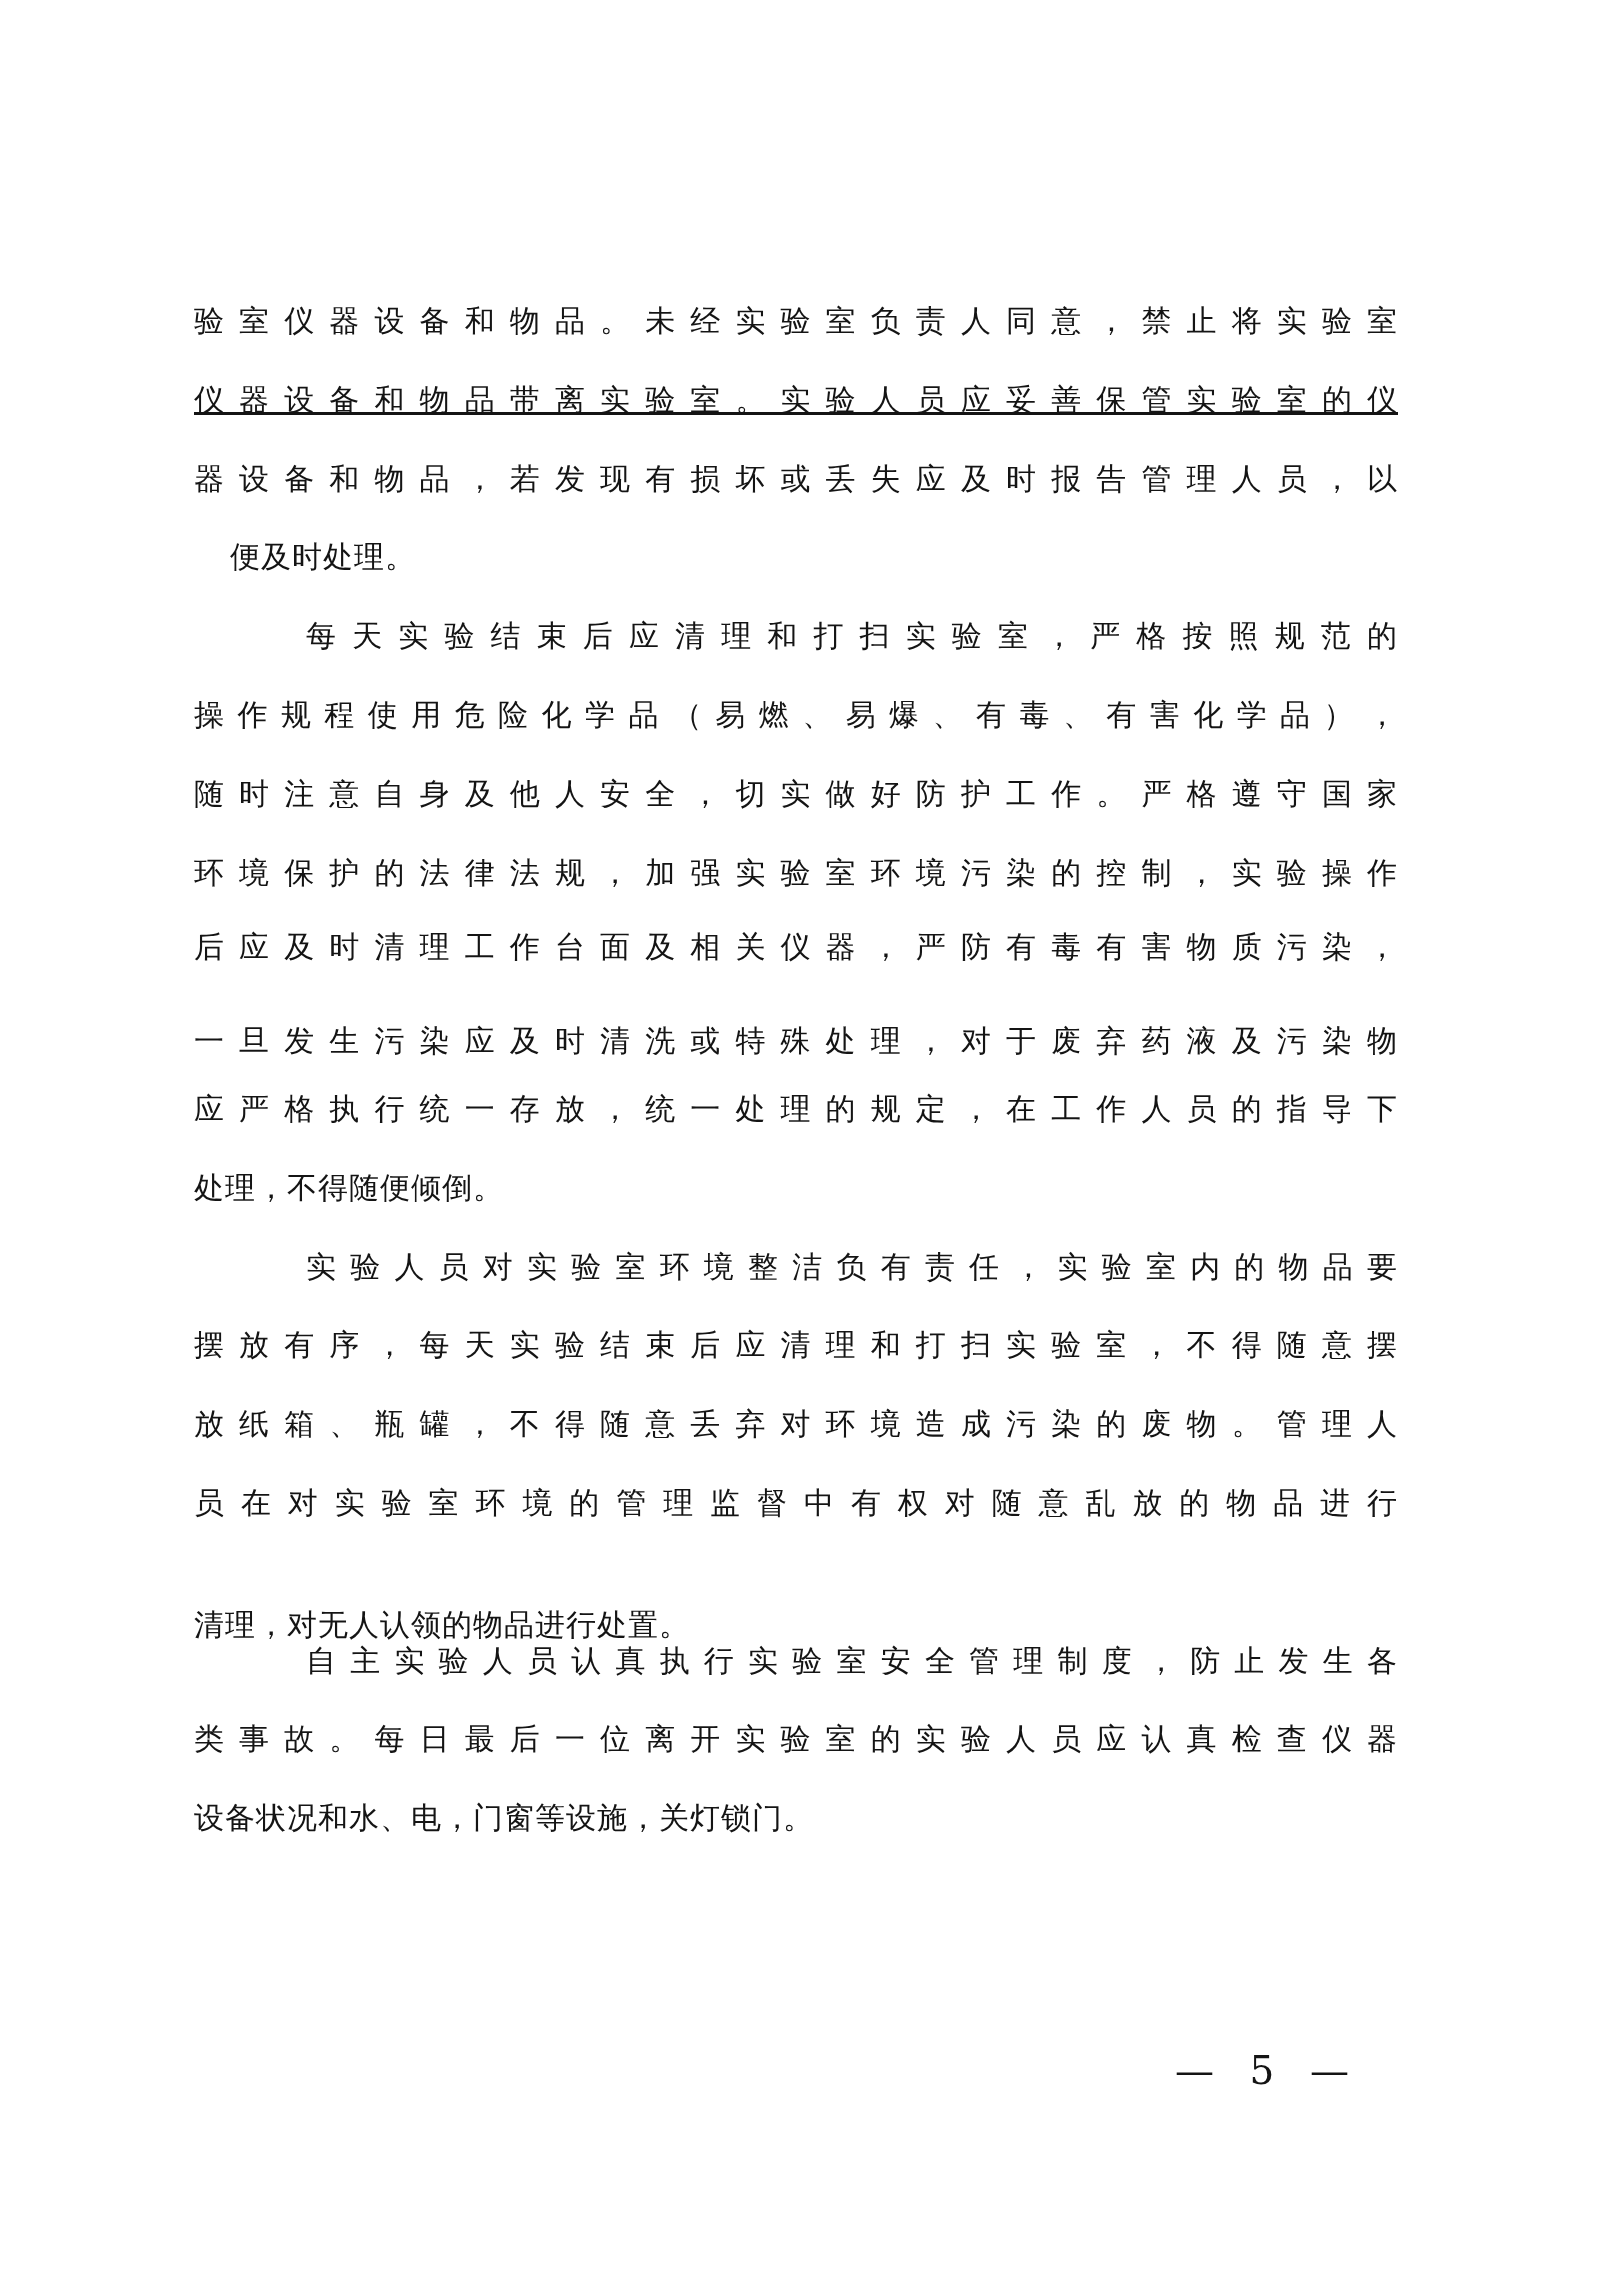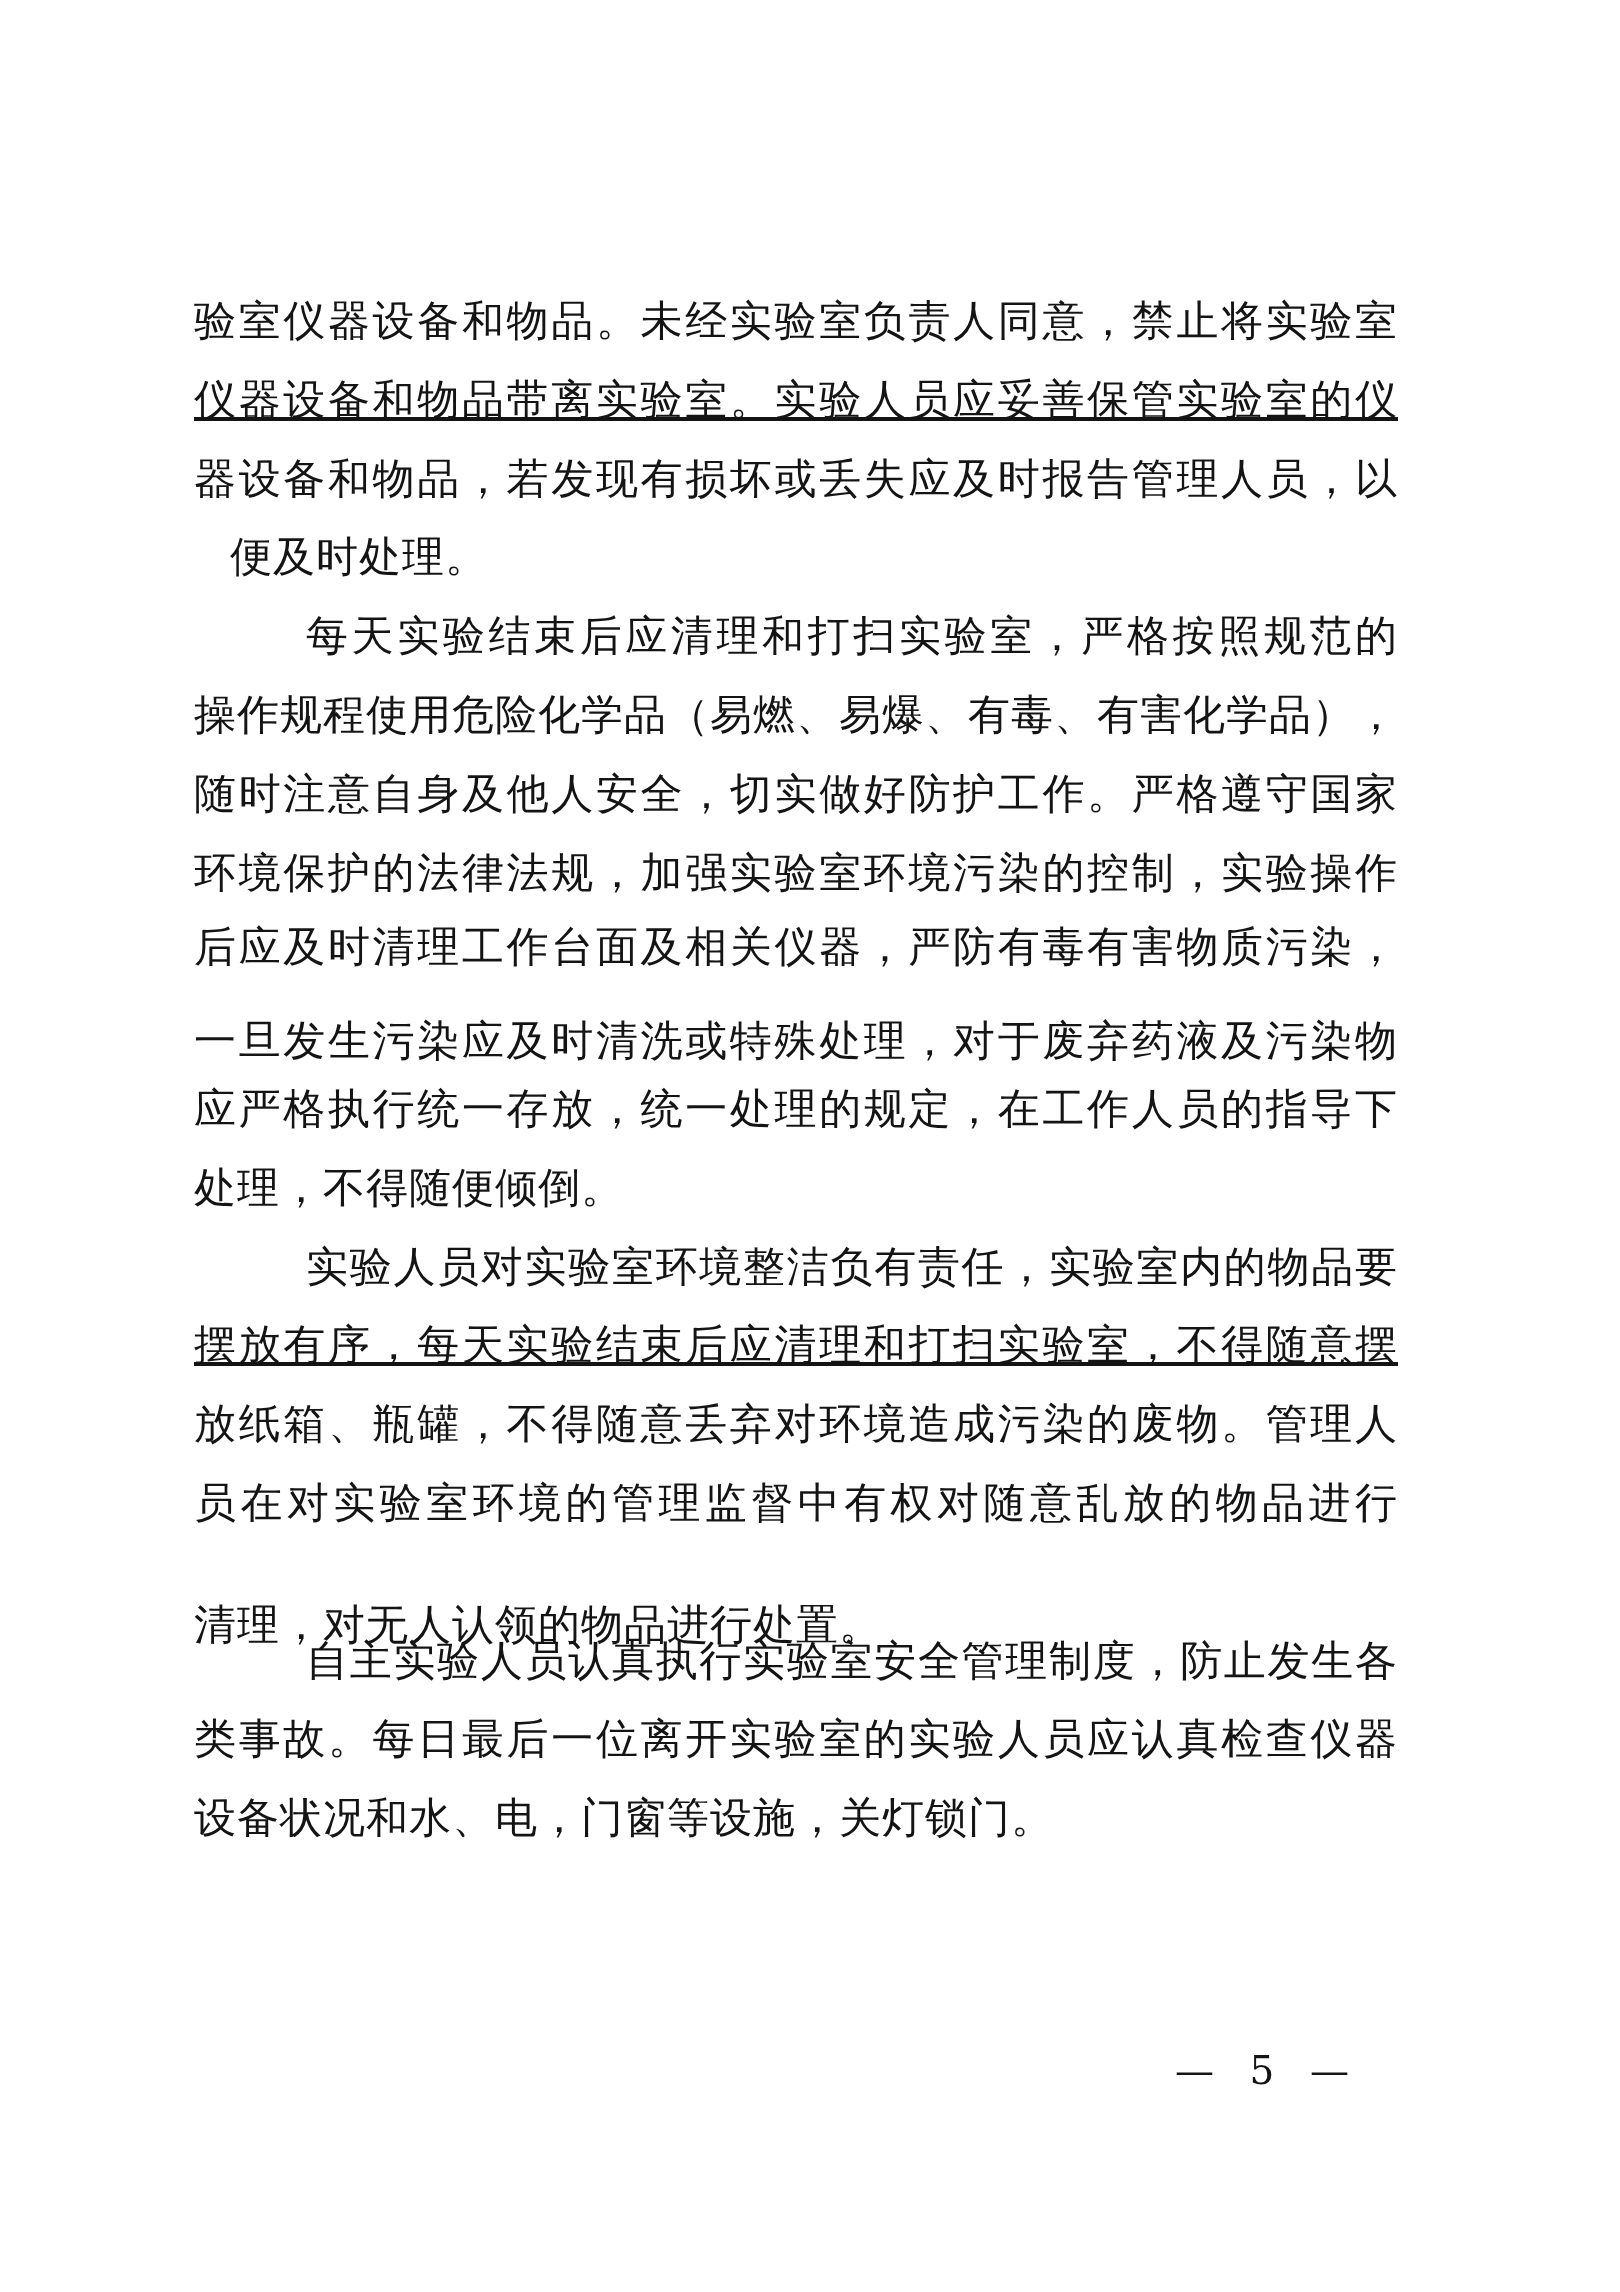--- a/index.html
+++ b/index.html
@@ -24,21 +24,21 @@
   }
   .paragraph {
     position: static;
   }
   .line {
     position: absolute;
     left: 0;
     width: 1204px;
     height: 79px;
     line-height: 79px;
-    font-size: 42px;
+    font-size: 30px;
     letter-spacing: 1px;
     overflow: hidden;
     text-align: justify;
     text-align-last: justify;
     text-justify: inter-ideograph;
     box-sizing: border-box;
   }
   .line.indent {
     padding-left: 112px;
   }
@@ -79,21 +79,21 @@
         <div class="line" style="top: 394px;">操作规程使用危险化学品（易燃、易爆、有毒、有害化学品），</div>
         <div class="line" style="top: 473px;">随时注意自身及他人安全，切实做好防护工作。严格遵守国家</div>
         <div class="line" style="top: 552px;">环境保护的法律法规，加强实验室环境污染的控制，实验操作</div>
         <div class="line" style="top: 626px;">后应及时清理工作台面及相关仪器，严防有毒有害物质污染，</div>
         <div class="line" style="top: 720px;">一旦发生污染应及时清洗或特殊处理，对于废弃药液及污染物</div>
         <div class="line" style="top: 788px;">应严格执行统一存放，统一处理的规定，在工作人员的指导下</div>
         <div class="line last" style="top: 867px;">处理，不得随便倾倒。</div>
       </div>
       <div class="paragraph">
         <div class="line indent" style="top: 946px;">实验人员对实验室环境整洁负有责任，实验室内的物品要</div>
-        <div class="line" style="top: 1024px; text-decoration: underline;">摆放有序，每天实验结束后应清理和打扫实验室，不得随意摆</div>
+        <div class="line" style="top: 1024px;">摆放有序，每天实验结束后应清理和打扫实验室，不得随意摆</div>
         <div class="line" style="top: 1103px;">放纸箱、瓶罐，不得随意丢弃对环境造成污染的废物。管理人</div>
         <div class="line" style="top: 1182px;">员在对实验室环境的管理监督中有权对随意乱放的物品进行</div>
         <div class="line last" style="top: 1304px;">清理，对无人认领的物品进行处置。</div>
       </div>
       <div class="paragraph">
         <div class="line indent" style="top: 1340px;">自主实验人员认真执行实验室安全管理制度，防止发生各</div>
         <div class="line" style="top: 1418px;">类事故。每日最后一位离开实验室的实验人员应认真检查仪器</div>
         <div class="line last" style="top: 1497px;">设备状况和水、电，门窗等设施，关灯锁门。</div>
       </div>
     </div>

